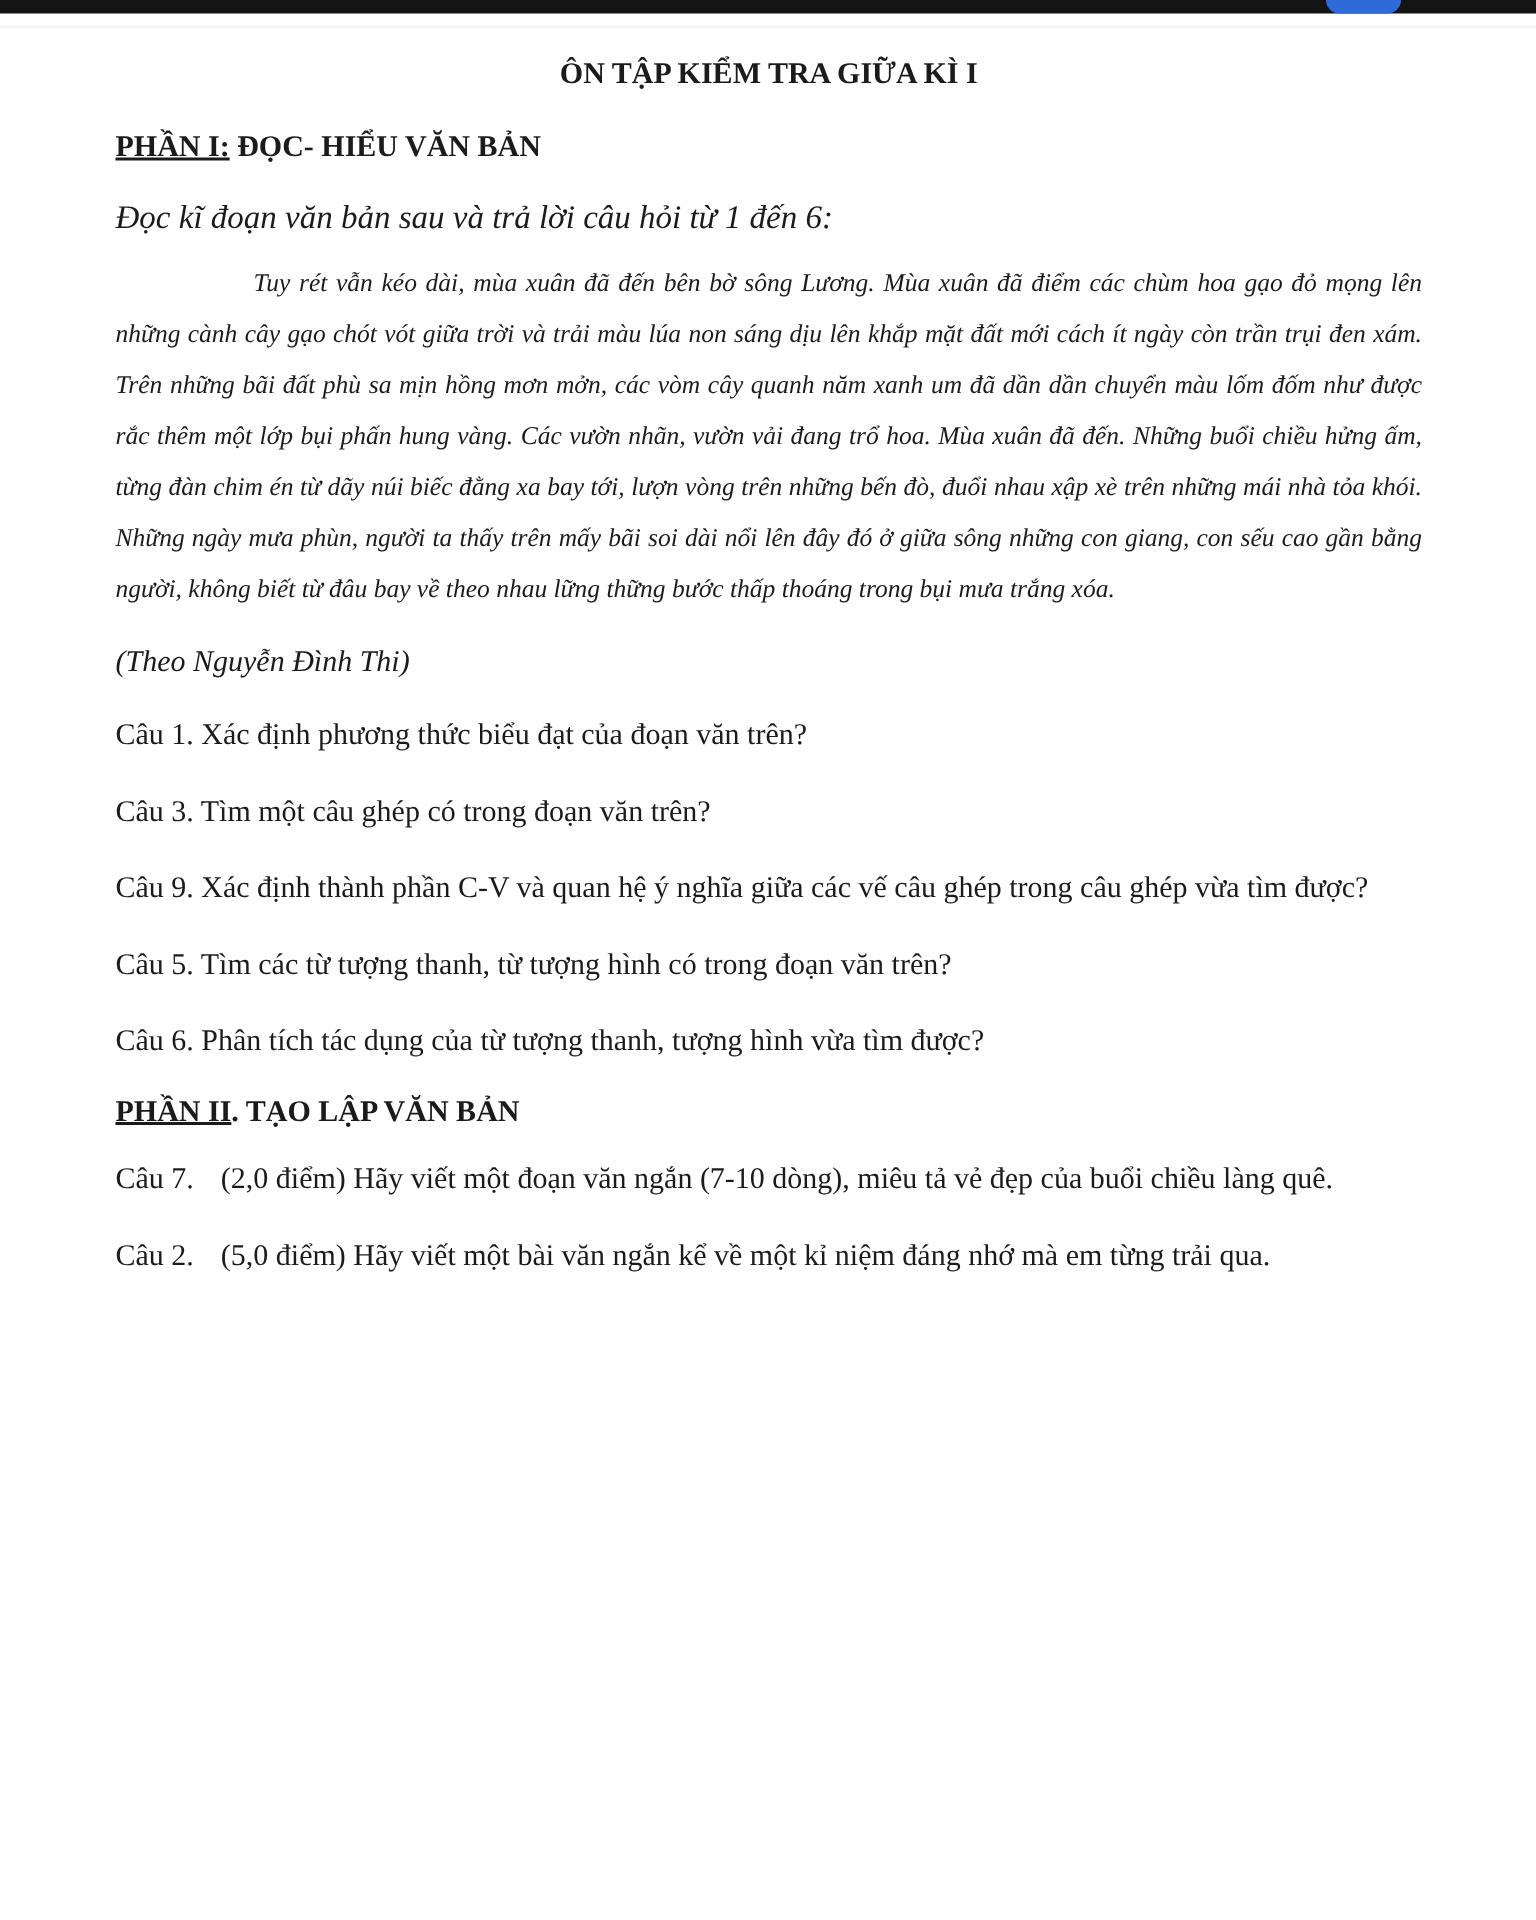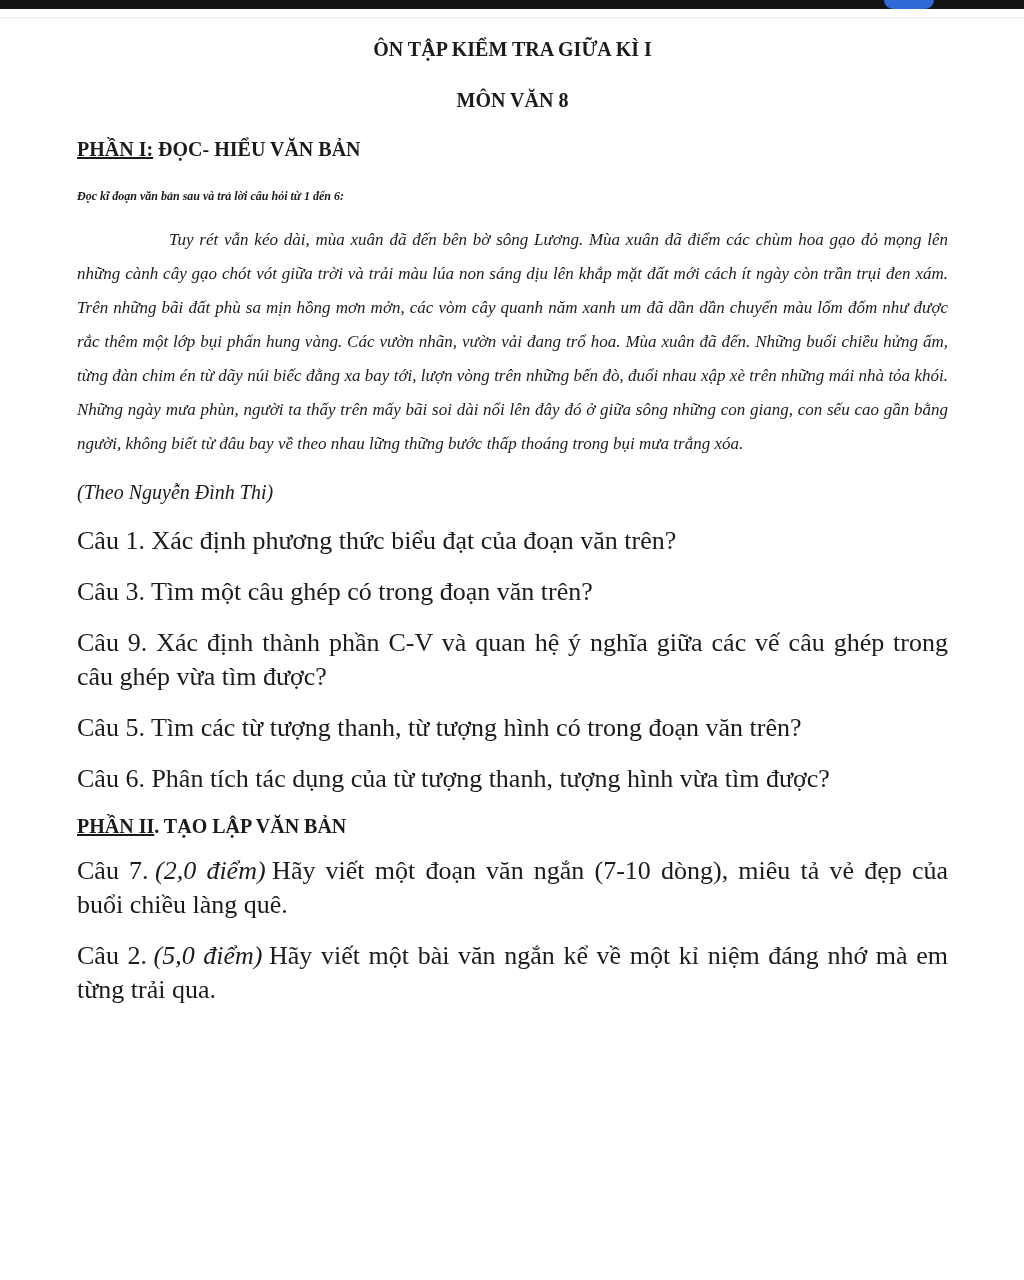--- a/index.html
+++ b/index.html
@@ -53,63 +53,62 @@
     margin: 25px 0 0 0;
   }
   .sec-heading {
     font-weight: bold;
     font-size: 20px;
     line-height: 26px;
     margin: 23px 0 0 0;
   }
   .sec-heading .u { text-decoration: underline; }
   .instruction {
-    font-weight: bold;
+    font-weight: normal;
     font-style: italic;
-    font-size: 12px;
+    font-size: 22px;
     line-height: 26px;
     margin: 21px 0 0 0;
   }
   .passage {
     font-style: italic;
     font-size: 17px;
     line-height: 34px;
     text-align: justify;
     text-indent: 92px;
     margin: 14px 0 0 0;
   }
   .attribution {
     font-style: italic;
     font-size: 20px;
     line-height: 34px;
     margin: 14px 0 0 0;
   }
   .questions { margin: 15px 0 0 0; }
   .question {
-    font-size: 26px;
+    font-size: 20px;
     line-height: 34px;
     margin: 0 0 17px 0;
     text-align: justify;
   }
   .q-label { margin-right: 0.25em; }
-  .q-points { font-style: italic; margin-right: 0.25em; }
+  .q-points { margin-right: 0.25em; margin-left: 13px; }
   .part2-heading { margin-top: 0; }
 </style>
 </head>
 <body>
 
 <div class="top-bar">
   <div class="tab-accent"></div>
 </div>
 <div class="hairline"></div>
 
 <div class="page">
 
   <p class="doc-title">ÔN TẬP KIỂM TRA GIỮA KÌ I</p>
-  <p class="doc-subtitle">MÔN VĂN 8</p>
 
   <p class="sec-heading"><span class="u">PHẦN I:</span><span> ĐỌC- HIỂU VĂN BẢN</span></p>
 
   <p class="instruction">Đọc kĩ đoạn văn bản sau và trả lời câu hỏi từ 1 đến 6:</p>
 
   <p class="passage">Tuy rét vẫn kéo dài, mùa xuân đã đến bên bờ sông Lương. Mùa xuân đã điểm các chùm hoa gạo đỏ mọng lên những cành cây gạo chót vót giữa trời và trải màu lúa non sáng dịu lên khắp mặt đất mới cách ít ngày còn trần trụi đen xám. Trên những bãi đất phù sa mịn hồng mơn mởn, các vòm cây quanh năm xanh um đã dần dần chuyển màu lốm đốm như được rắc thêm một lớp bụi phấn hung vàng. Các vườn nhãn, vườn vải đang trổ hoa. Mùa xuân đã đến. Những buổi chiều hửng ấm, từng đàn chim én từ dãy núi biếc đằng xa bay tới, lượn vòng trên những bến đò, đuổi nhau xập xè trên những mái nhà tỏa khói. Những ngày mưa phùn, người ta thấy trên mấy bãi soi dài nổi lên đây đó ở giữa sông những con giang, con sếu cao gần bằng người, không biết từ đâu bay về theo nhau lững thững bước thấp thoáng trong bụi mưa trắng xóa.</p>
 
   <p class="attribution">(Theo Nguyễn Đình Thi)</p>
 
   <div class="questions">

